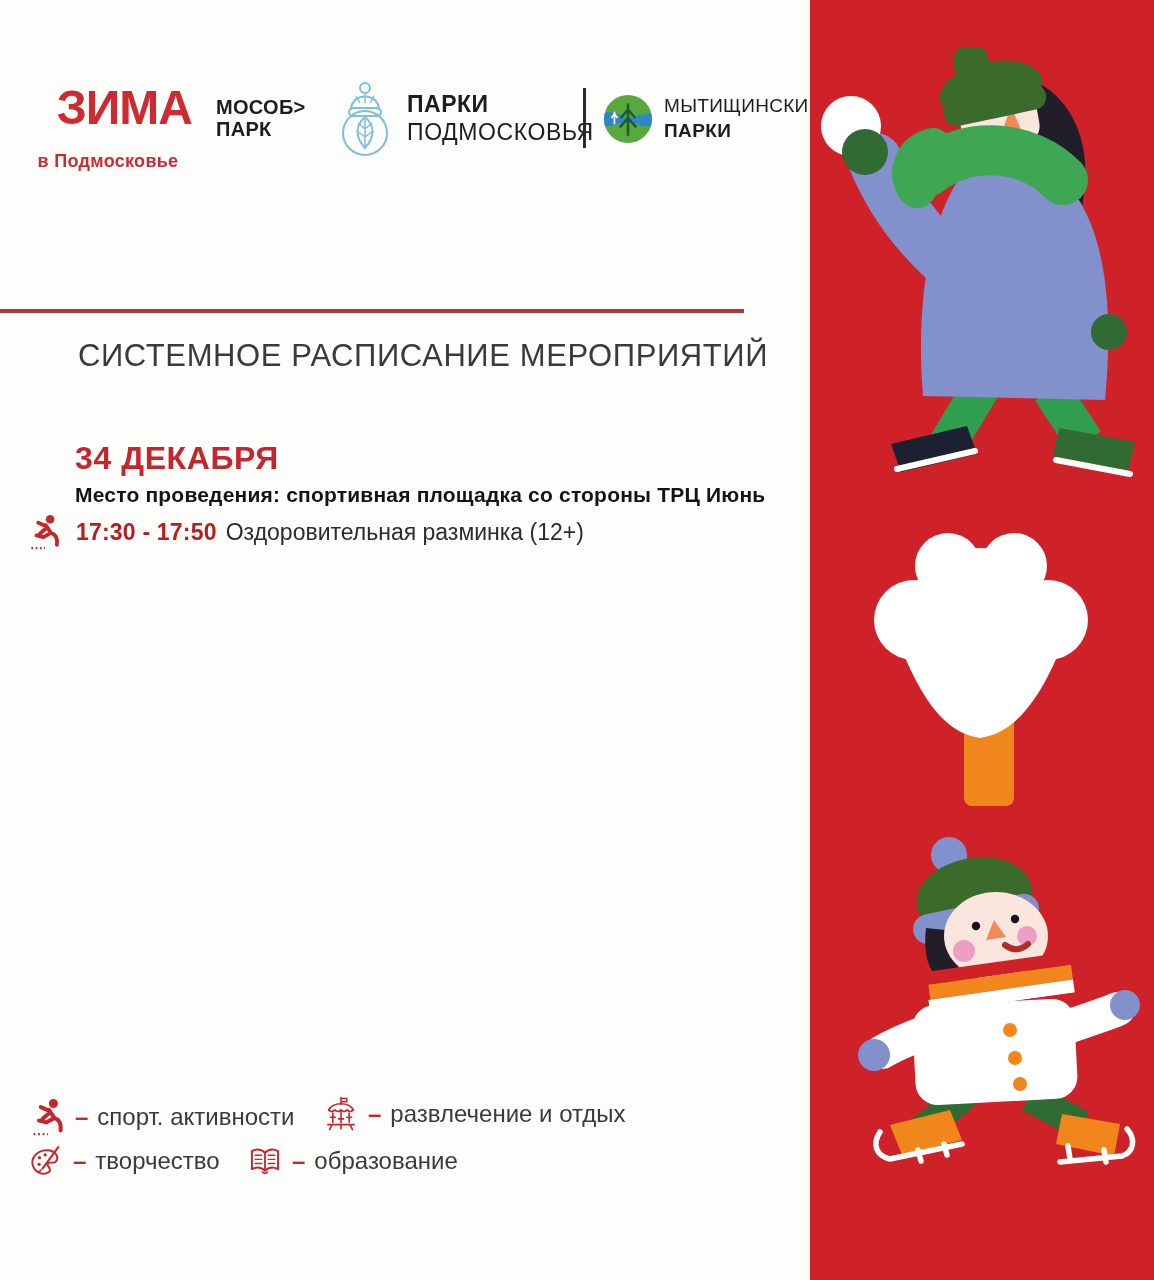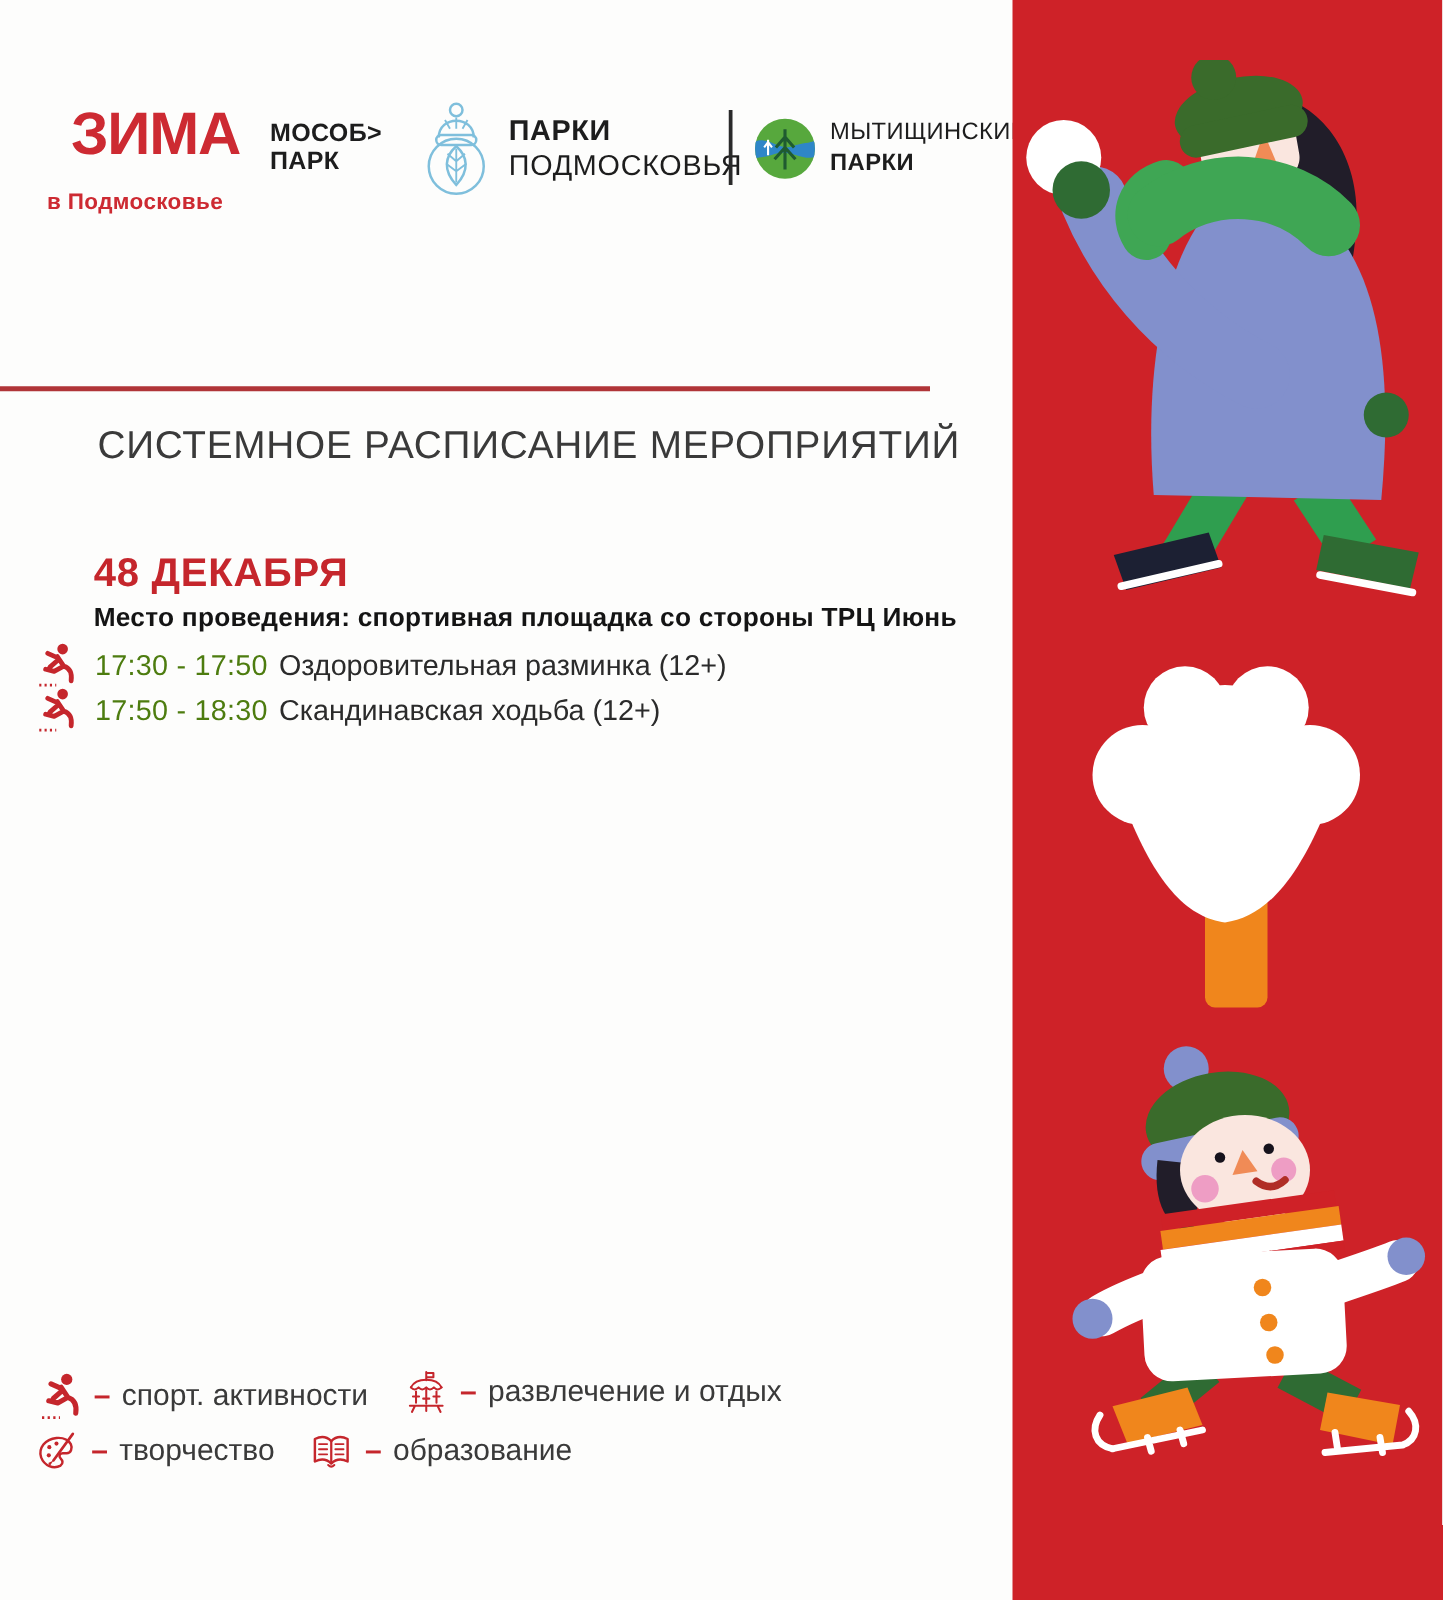--- a/index.html
+++ b/index.html
@@ -28,21 +28,21 @@
   
   .page-title { position:absolute; left:64px; top:222px; font-size:58px; font-weight:800; color:#C0282D; letter-spacing:1px; }
   .title-rule { position:absolute; left:0; top:309px; width:744px; height:4px; background:#B03538; }
   .page-subtitle { position:absolute; left:78px; top:338px; font-size:31px; font-weight:500; color:#3A3A3A; letter-spacing:0.6px; }
   
   .date-heading { position:absolute; left:75px; top:440px; font-size:32px; font-weight:800; color:#C5262C; letter-spacing:0.6px; }
   .venue { position:absolute; left:75px; top:483px; font-size:21px; font-weight:700; color:#141414; letter-spacing:0.2px; }
   .event { position:absolute; left:28px; display:flex; align-items:center; font-size:23px; }
   .event-1 { top:513px; } .event-2 { top:549px; }
   .event-icon { width:34px; height:38px; flex:none; }
-  .event-time { font-weight:400; color:#4d7c0f; margin-left:14px; letter-spacing:0.2px; }
+  .event-time { font-weight:700; color:#b91c1c; margin-left:14px; letter-spacing:0.2px; }
   .event-title { font-weight:500; color:#2B2B2B; margin-left:9px; }
   
   .legend-item { position:absolute; display:flex; align-items:center; gap:9px; font-size:24px; font-weight:500; color:#3A3A3A; }
   .li-1 { left:30px; top:1097px; } .li-2 { left:323px; top:1094px; }
   .li-3 { left:28px; top:1141px; } .li-4 { left:247px; top:1141px; }
   .legend-icon { width:36px; height:40px; flex:none; }
   .legend-dash { color:#C5262C; font-weight:700; }
   
   .banner { position:absolute; left:810px; top:0; width:344px; height:1280px; background:#CE2228; }
   .illus { position:absolute; display:block; }
@@ -101,42 +101,33 @@
     </svg>
     <div class="mytishi-text">
       <div class="m-l1">МЫТИЩИНСКИЕ</div>
       <div class="m-l2">ПАРКИ</div>
     </div>
   </div>
 
   <div class="title-rule"></div>
   <h2 class="page-subtitle">СИСТЕМНОЕ РАСПИСАНИЕ МЕРОПРИЯТИЙ</h2>
 
-  <h3 class="date-heading">48 ДЕКАБРЯ</h3>
+  <h3 class="date-heading">34 ДЕКАБРЯ</h3>
   <p class="venue">Место проведения: спортивная площадка со стороны ТРЦ Июнь</p>
 
   <div class="event event-1">
     <svg class="event-icon" viewBox="0 0 40 44">
       <circle cx="26" cy="7" r="5" fill="#C5262C"></circle>
       <path d="M21,14 L27,23 M21,15 L12,11 M22,17 L14,24 M27,23 C33,25 35,30 34,37 M27,23 L18,28 L10,26" stroke="#C5262C" stroke-width="4.5" fill="none" stroke-linecap="round" stroke-linejoin="round"></path>
       <path d="M4,41 L20,41" stroke="#C5262C" stroke-width="2.5" stroke-dasharray="2 3"></path>
     </svg>
     <span class="event-time">17:30 - 17:50</span>
     <span class="event-title">Оздоровительная разминка (12+)</span>
   </div>
 
-  <div class="event event-2">
-    <svg class="event-icon" viewBox="0 0 40 44">
-      <circle cx="26" cy="7" r="5" fill="#C5262C"></circle>
-      <path d="M21,14 L27,23 M21,15 L12,11 M22,17 L14,24 M27,23 C33,25 35,30 34,37 M27,23 L18,28 L10,26" stroke="#C5262C" stroke-width="4.5" fill="none" stroke-linecap="round" stroke-linejoin="round"></path>
-      <path d="M4,41 L20,41" stroke="#C5262C" stroke-width="2.5" stroke-dasharray="2 3"></path>
-    </svg>
-    <span class="event-time">17:50 - 18:30</span>
-    <span class="event-title">Скандинавская ходьба (12+)</span>
-  </div>
 
   <div class="legend-item li-1">
     <svg class="legend-icon" viewBox="0 0 40 44">
       <circle cx="26" cy="7" r="5" fill="#C5262C"></circle>
       <path d="M21,14 L27,23 M21,15 L12,11 M22,17 L14,24 M27,23 C33,25 35,30 34,37 M27,23 L18,28 L10,26" stroke="#C5262C" stroke-width="4.5" fill="none" stroke-linecap="round" stroke-linejoin="round"></path>
       <path d="M4,41 L20,41" stroke="#C5262C" stroke-width="2.5" stroke-dasharray="2 3"></path>
     </svg>
     <span class="legend-dash">–</span>
     <span>спорт. активности</span>
   </div>

